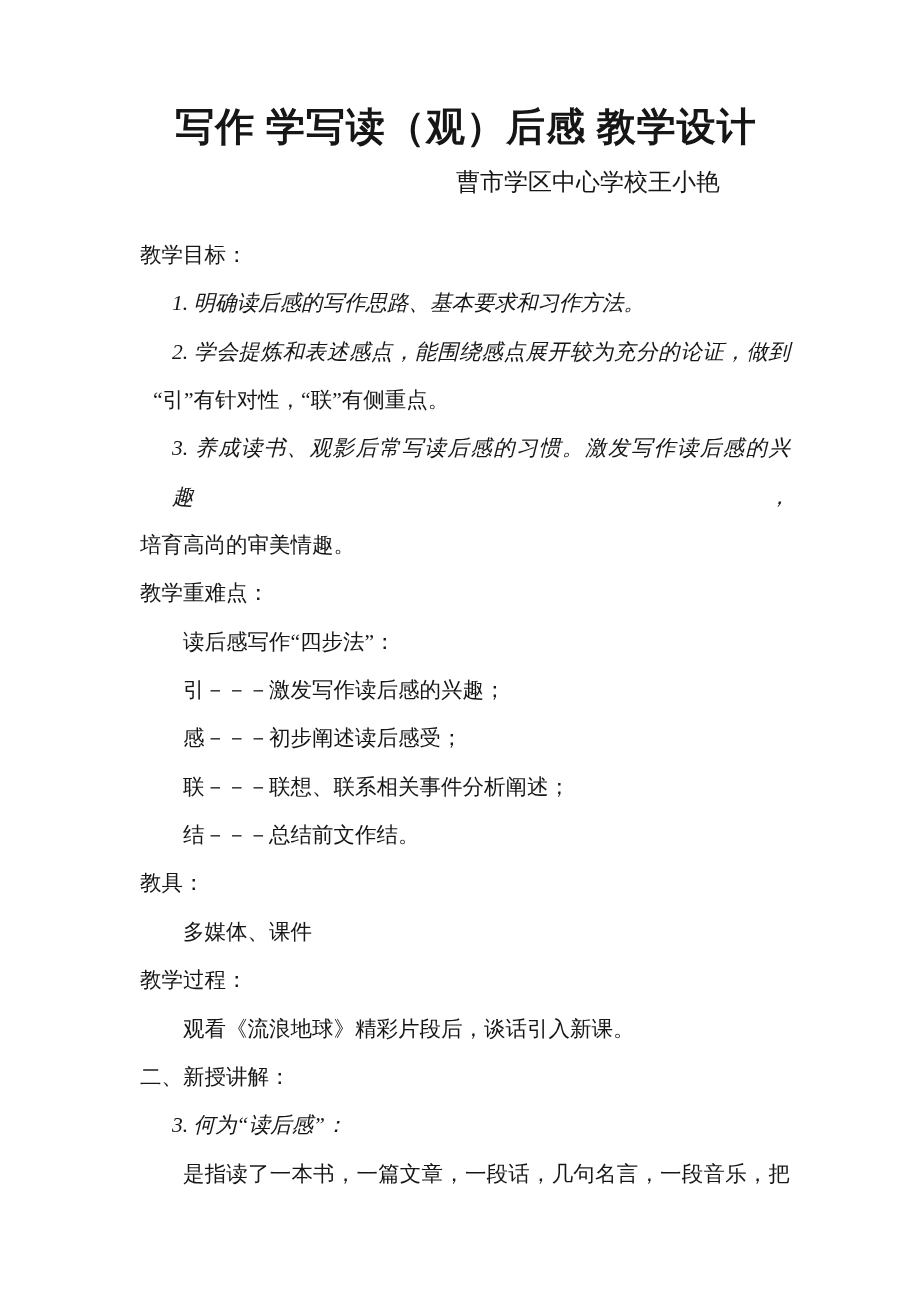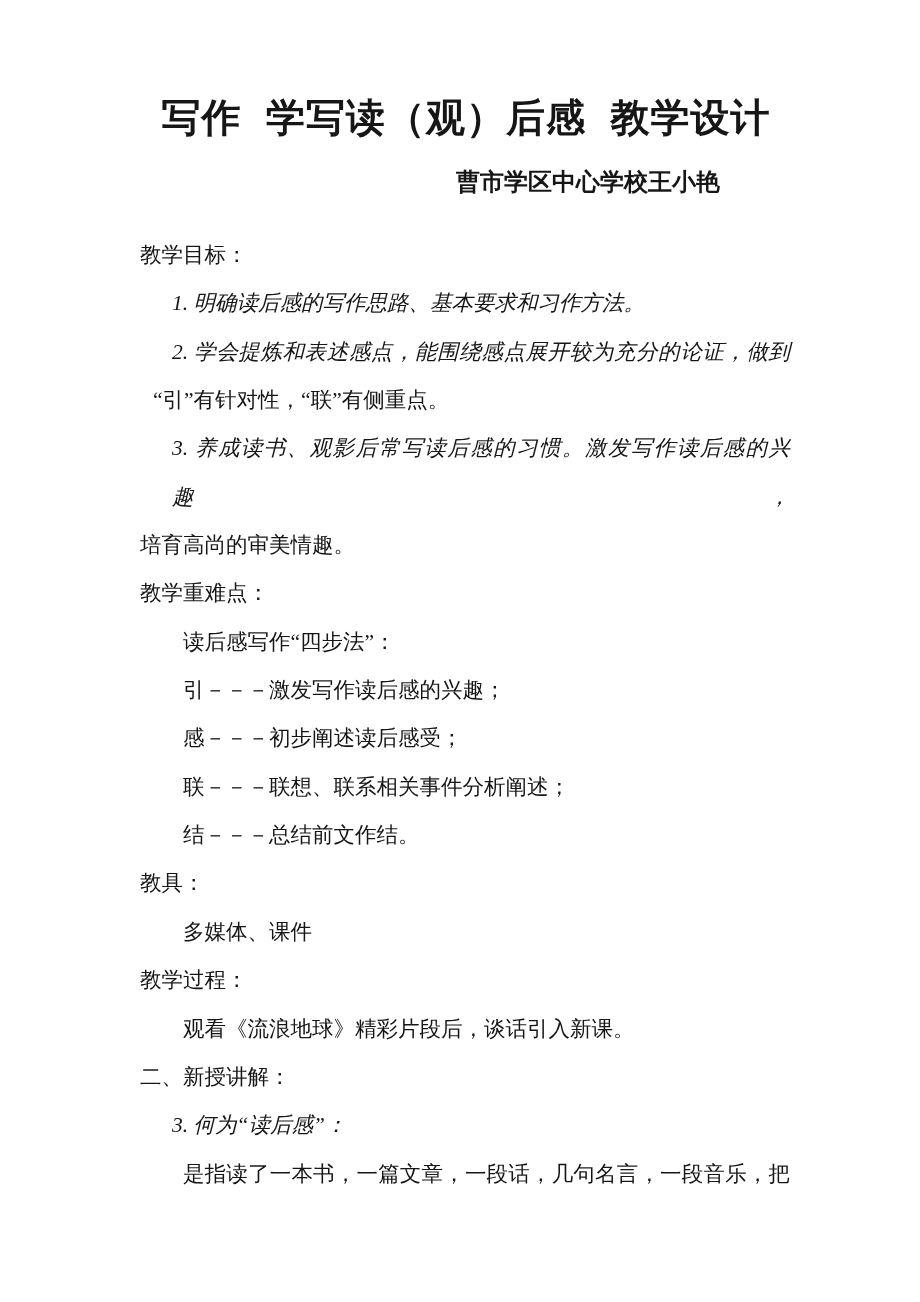--- a/index.html
+++ b/index.html
@@ -15,41 +15,41 @@
     position: relative;
     width: 920px;
     height: 1302px;
     background: var(--paper);
     overflow: hidden;
     color: var(--ink);
     font-family: "Liberation Serif", serif;
   }
   .doc-title {
     position: absolute;
-    top: 94px;
+    top: 100px;
     left: 140px;
     width: 652px;
     text-align: center;
-    font-family: Liberation Mono, monospace;
+    font-family: Liberation Serif, serif;
     font-weight: bold;
     font-size: 39px;
     line-height: 54px;
     letter-spacing: 1px;
     white-space: nowrap;
   }
   .doc-author {
     position: absolute;
     top: 165px;
     left: 140px;
     width: 648px;
     box-sizing: border-box;
     padding-right: 68px;
     text-align: right;
     font-family: "Liberation Sans", sans-serif;
-    font-weight: bold;
+    font-weight: normal;
     font-size: 24px;
     line-height: 33px;
     white-space: nowrap;
   }
   .doc-body {
     position: absolute;
     top: 231px;
     left: 140px;
     width: 650px;
     font-size: 21.5px;

